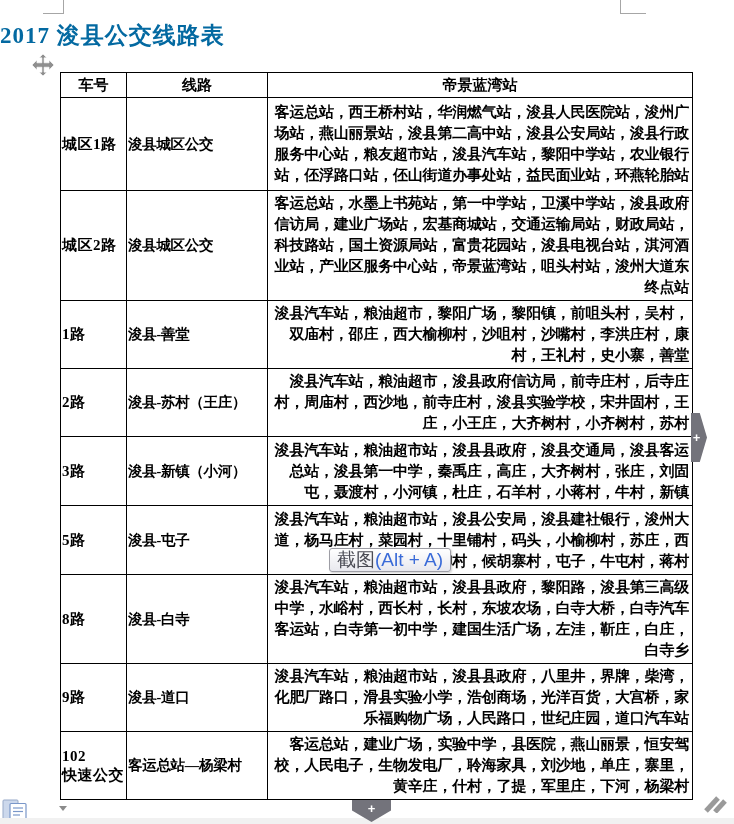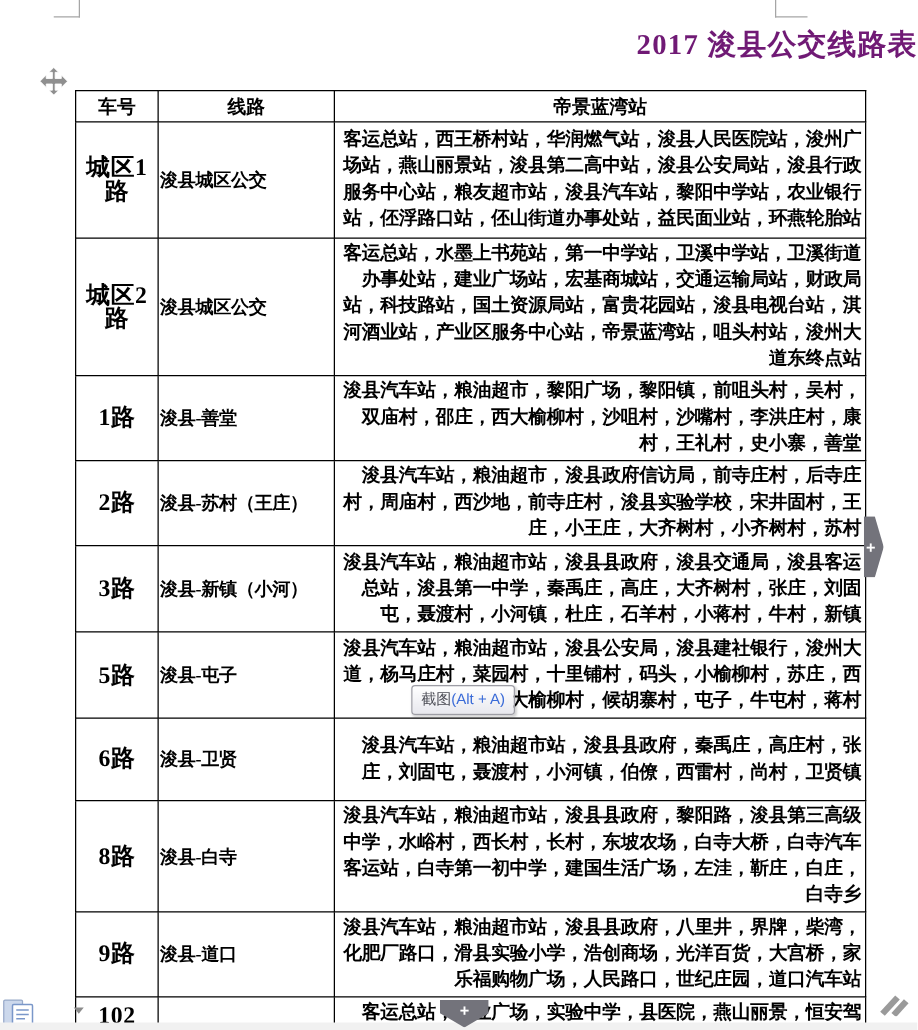--- a/index.html
+++ b/index.html
@@ -8,61 +8,61 @@
     background:#ffffff;
     font-family:"Liberation Serif","DejaVu Serif",serif;
   }
   
   .crop{position:absolute;pointer-events:none;}
   .crop.tl{left:43px;top:0;width:20px;height:13px;border-right:1px solid #a6a6a6;border-bottom:1px solid #a6a6a6;}
   .crop.tr{left:620px;top:0;width:25px;height:13px;border-left:1px solid #a6a6a6;border-bottom:1px solid #a6a6a6;}
 
   .title{
     position:absolute;left:0;right:0;top:20px;margin:0;
-    text-align:right;font-size:23px;font-weight:bold;color:#701a75;
+    text-align:left;font-size:23px;font-weight:bold;color:#0369a1;
     letter-spacing:1px;
   }
 
   .move-handle{position:absolute;left:32px;top:54px;width:22px;height:22px;cursor:move;}
 
   table.routes{
     position:absolute;left:60px;top:72px;
     border-collapse:collapse;table-layout:fixed;
     width:632px;
   }
   table.routes th,table.routes td{
     border:1.5px solid #000;
     font-weight:bold;color:#000;
     vertical-align:middle;
     overflow:hidden;
   }
   table.routes th{font-size:15px;text-align:center;padding:0;margin-top:18px;}
   thead tr{height:25px;}
-  td.bus{font-size:19px;text-align:center;padding:0 1px;letter-spacing:0.5px;white-space:pre-line;line-height:19px;}
+  td.bus{font-size:15px;text-align:left;padding:0 1px;letter-spacing:0.5px;white-space:pre-line;line-height:19px;}
   td.route{font-size:14.5px;text-align:left;padding:0 1px;letter-spacing:-0.3px;}
   td.stops{font-size:15px;line-height:21px;text-align:right;padding:2px 3px 2px 5px;letter-spacing:-0.2px;}
   tbody tr:nth-child(1){height:93px;}
   tbody tr:nth-child(2){height:82px;}
   tbody tr:nth-child(3){height:68px;}
   tbody tr:nth-child(4){height:68px;}
   tbody tr:nth-child(5){height:69px;}
   tbody tr:nth-child(6){height:69px;}
   tbody tr:nth-child(7){height:66px;}
   tbody tr:nth-child(8){height:63px;}
   tbody tr:nth-child(9){height:63px;}
   tbody tr:nth-child(10){height:62px;}
 
   
   .tooltip{
     position:absolute;left:329px;top:548px;height:19px;
     padding:1px 7px 2px 7px;border:1px solid #9d9da5;border-radius:3px;
     background:linear-gradient(#ffffff,#e8e8ee);
     box-shadow:1px 1px 2px rgba(0,0,0,.18);
     font-family:"Liberation Sans","DejaVu Sans",sans-serif;
-    font-size:12px;line-height:19px;white-space:nowrap;z-index:5;
+    font-size:19px;line-height:19px;white-space:nowrap;z-index:5;
   }
   .tooltip .lbl{color:#4b4c55;}
   .tooltip .key{color:#3a6bd8;}
 
   
   .handle{
     position:absolute;background:#73737b;z-index:4;
     display:flex;align-items:center;justify-content:center;
     color:#fff;font-family:"Liberation Sans",sans-serif;
     font-weight:bold;font-size:13px;line-height:1;
@@ -115,46 +115,41 @@
   </thead>
   <tbody>
     <tr>
       <td class="bus">城区1路</td>
       <td class="route">浚县城区公交</td>
       <td class="stops">客运总站，西王桥村站，华润燃气站，浚县人民医院站，浚州广场站，燕山丽景站，浚县第二高中站，浚县公安局站，浚县行政服务中心站，粮友超市站，浚县汽车站，黎阳中学站，农业银行站，伾浮路口站，伾山街道办事处站，益民面业站，环燕轮胎站</td>
     </tr>
     <tr>
       <td class="bus">城区2路</td>
       <td class="route">浚县城区公交</td>
-      <td class="stops">客运总站，水墨上书苑站，第一中学站，卫溪中学站，卫溪街道办事处站，建业广场站，宏基商城站，交通运输局站，财政局站，科技路站，国土资源局站，富贵花园站，浚县电视台站，淇河酒业站，产业区服务中心站，帝景蓝湾站，咀头村站，浚州大道东终点站</td>
+      <td class="stops">客运总站，水墨上书苑站，第一中学站，卫溪中学站，浚县政府信访局，建业广场站，宏基商城站，交通运输局站，财政局站，科技路站，国土资源局站，富贵花园站，浚县电视台站，淇河酒业站，产业区服务中心站，帝景蓝湾站，咀头村站，浚州大道东终点站</td>
     </tr>
     <tr>
       <td class="bus">1路</td>
       <td class="route">浚县-善堂</td>
       <td class="stops">浚县汽车站，粮油超市，黎阳广场，黎阳镇，前咀头村，吴村，双庙村，邵庄，西大榆柳村，沙咀村，沙嘴村，李洪庄村，康村，王礼村，史小寨，善堂</td>
     </tr>
     <tr>
       <td class="bus">2路</td>
       <td class="route">浚县-苏村（王庄）</td>
       <td class="stops">浚县汽车站，粮油超市，浚县政府信访局，前寺庄村，后寺庄村，周庙村，西沙地，前寺庄村，浚县实验学校，宋井固村，王庄，小王庄，大齐树村，小齐树村，苏村</td>
     </tr>
     <tr>
       <td class="bus">3路</td>
       <td class="route">浚县-新镇（小河）</td>
       <td class="stops">浚县汽车站，粮油超市站，浚县县政府，浚县交通局，浚县客运总站，浚县第一中学，秦禹庄，高庄，大齐树村，张庄，刘固屯，聂渡村，小河镇，杜庄，石羊村，小蒋村，牛村，新镇</td>
     </tr>
     <tr>
       <td class="bus">5路</td>
       <td class="route">浚县-屯子</td>
       <td class="stops">浚县汽车站，粮油超市站，浚县公安局，浚县建社银行，浚州大道，杨马庄村，菜园村，十里铺村，码头，小榆柳村，苏庄，西大榆柳村，候胡寨村，屯子，牛屯村，蒋村</td>
-    </tr>
-    <tr>
-      <td class="bus">6路</td>
-      <td class="route">浚县-卫贤</td>
-      <td class="stops">浚县汽车站，粮油超市站，浚县县政府，秦禹庄，高庄村，张庄，刘固屯，聂渡村，小河镇，伯僚，西雷村，尚村，卫贤镇</td>
     </tr>
     <tr>
       <td class="bus">8路</td>
       <td class="route">浚县-白寺</td>
       <td class="stops">浚县汽车站，粮油超市站，浚县县政府，黎阳路，浚县第三高级中学，水峪村，西长村，长村，东坡农场，白寺大桥，白寺汽车客运站，白寺第一初中学，建国生活广场，左洼，靳庄，白庄，白寺乡</td>
     </tr>
     <tr>
       <td class="bus">9路</td>
       <td class="route">浚县-道口</td>
       <td class="stops">浚县汽车站，粮油超市站，浚县县政府，八里井，界牌，柴湾，化肥厂路口，滑县实验小学，浩创商场，光洋百货，大宫桥，家乐福购物广场，人民路口，世纪庄园，道口汽车站</td>

